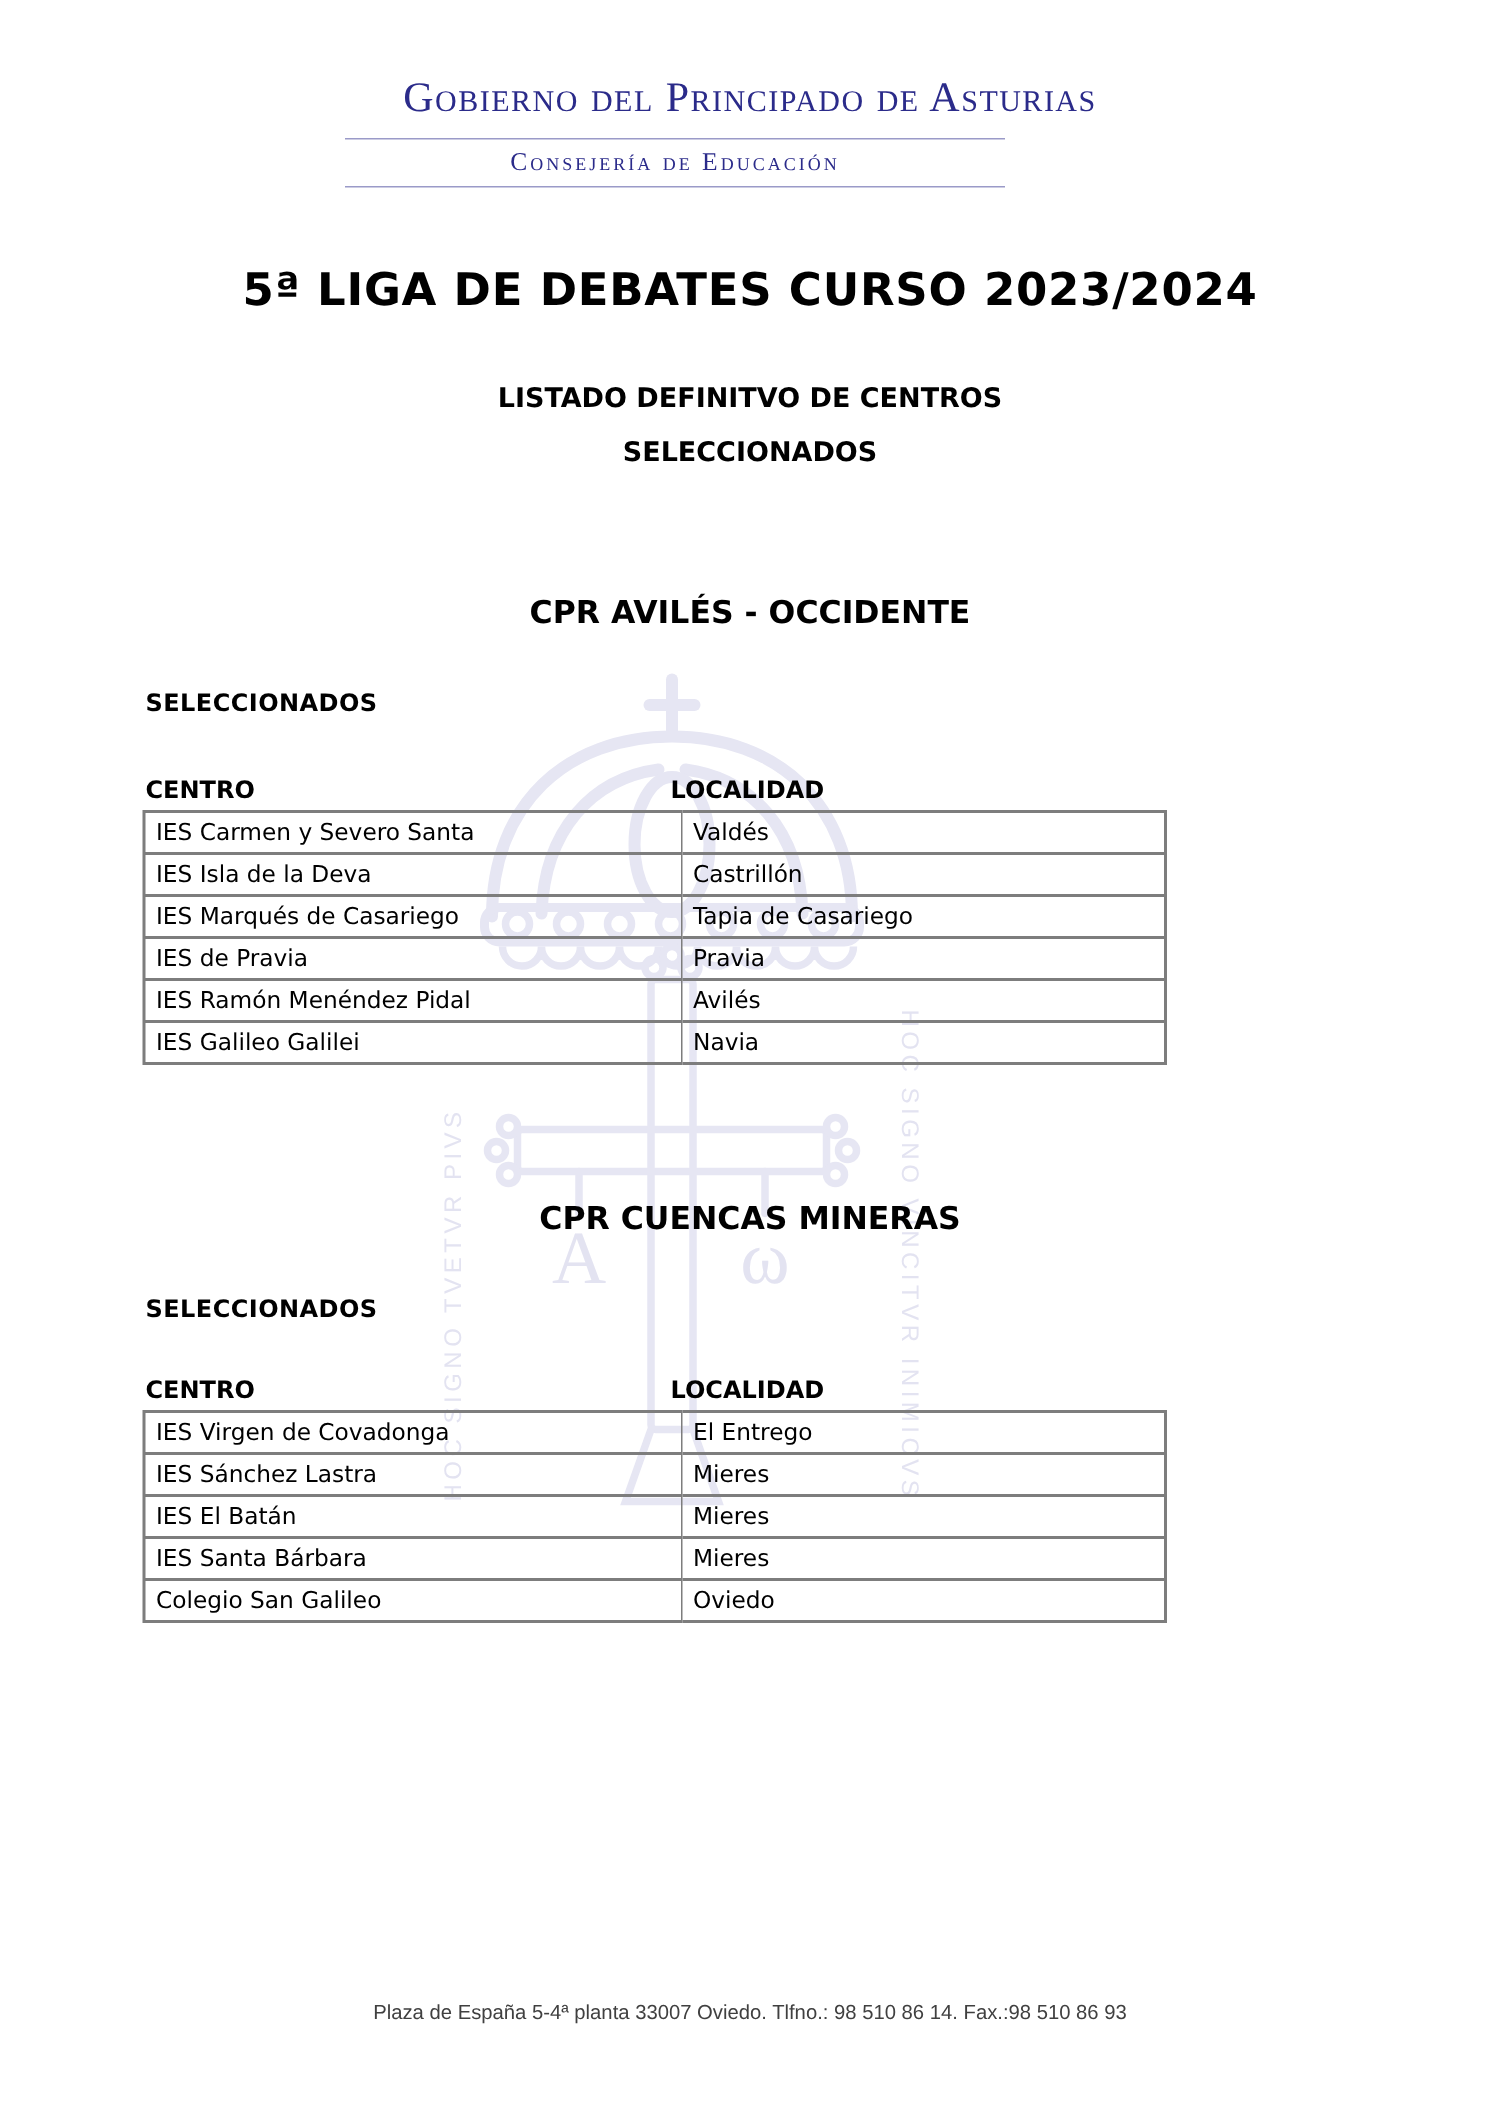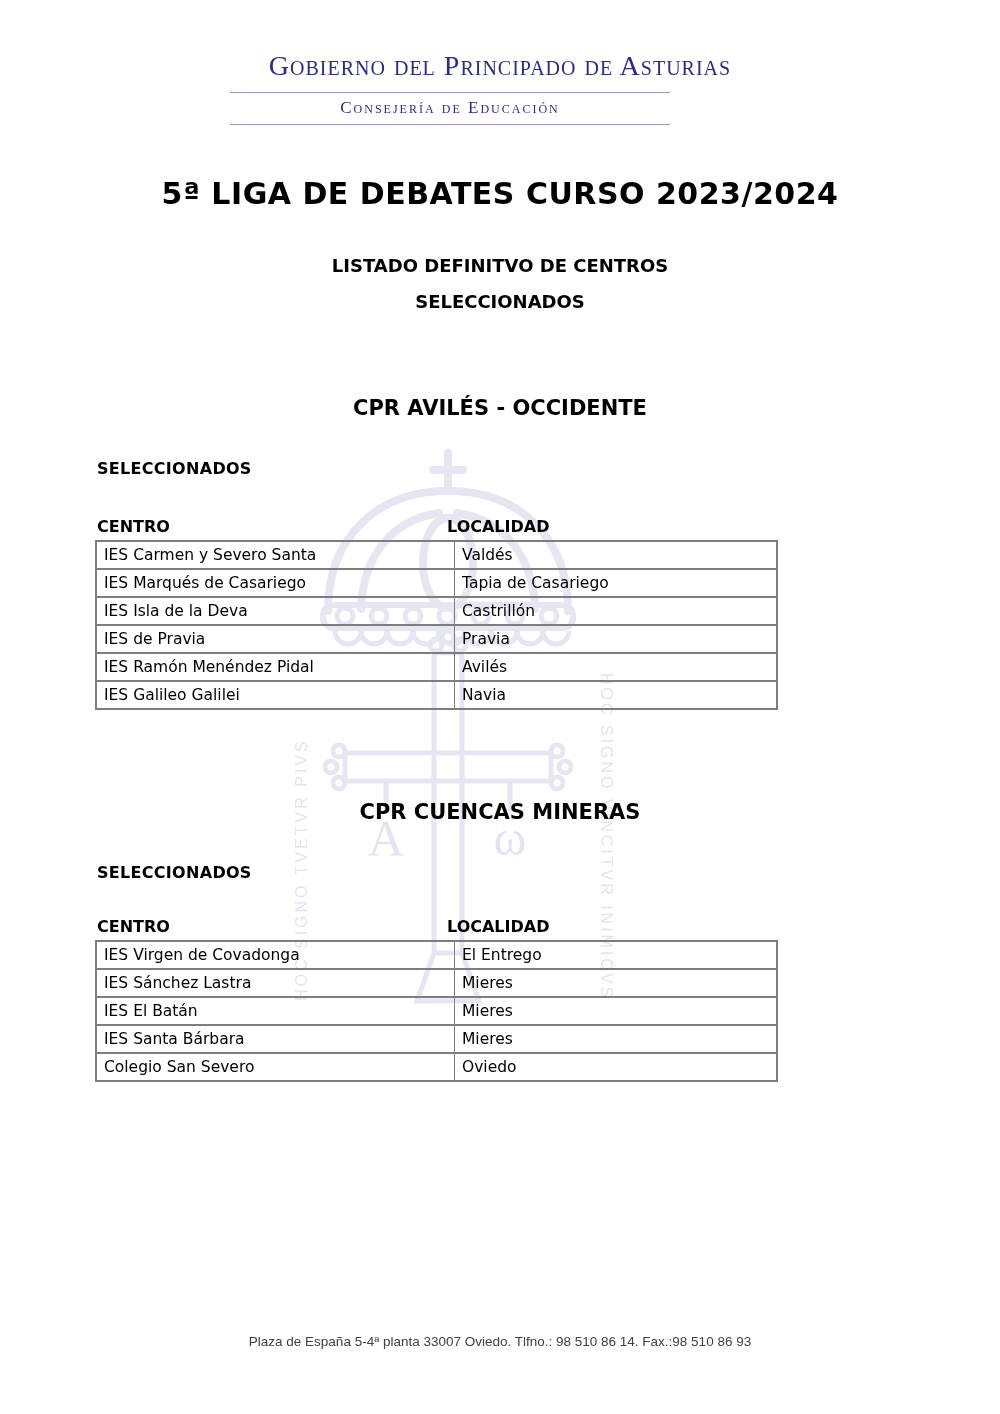--- a/index.html
+++ b/index.html
@@ -139,26 +139,26 @@
       <div class="c1">CENTRO</div>
       <div class="c2">LOCALIDAD</div>
     </div>
     <table class="centros">
       <tbody>
         <tr>
           <td class="c1">IES Carmen y Severo Santa</td>
           <td class="c2">Valdés</td>
         </tr>
         <tr>
+          <td class="c1">IES Isla de la Deva</td>
+          <td class="c2">Castrillón</td>
+        </tr>
+        <tr>
           <td class="c1">IES Marqués de Casariego</td>
           <td class="c2">Tapia de Casariego</td>
-        </tr>
-        <tr>
-          <td class="c1">IES Isla de la Deva</td>
-          <td class="c2">Castrillón</td>
         </tr>
         <tr>
           <td class="c1">IES de Pravia</td>
           <td class="c2">Pravia</td>
         </tr>
         <tr>
           <td class="c1">IES Ramón Menéndez Pidal</td>
           <td class="c2">Avilés</td>
         </tr>
         <tr>
@@ -189,21 +189,21 @@
         </tr>
         <tr>
           <td class="c1">IES El Batán</td>
           <td class="c2">Mieres</td>
         </tr>
         <tr>
           <td class="c1">IES Santa Bárbara</td>
           <td class="c2">Mieres</td>
         </tr>
         <tr>
-          <td class="c1">Colegio San Severo</td>
+          <td class="c1">Colegio San Galileo</td>
           <td class="c2">Oviedo</td>
         </tr>
       </tbody>
     </table>
   </div>
 
   <div class="footer">Plaza de España 5-4ª planta  33007 Oviedo.  Tlfno.: 98 510 86 14. Fax.:98 510 86 93</div>
 
 </div>
 

